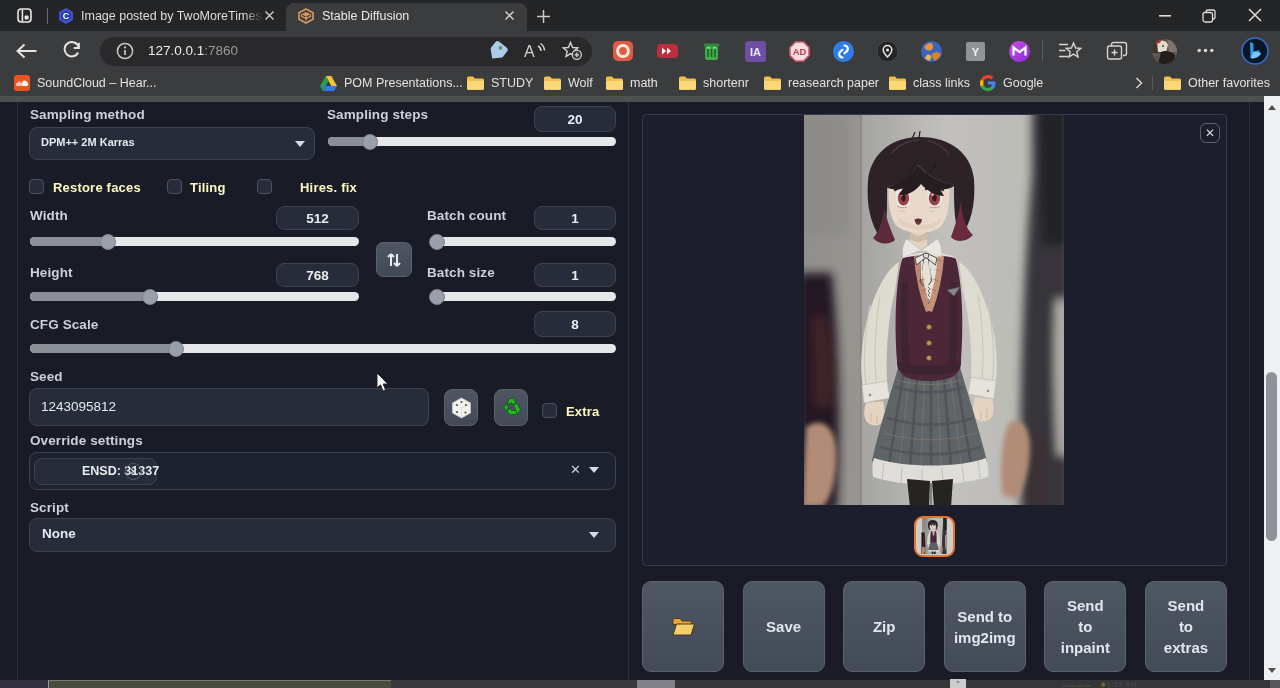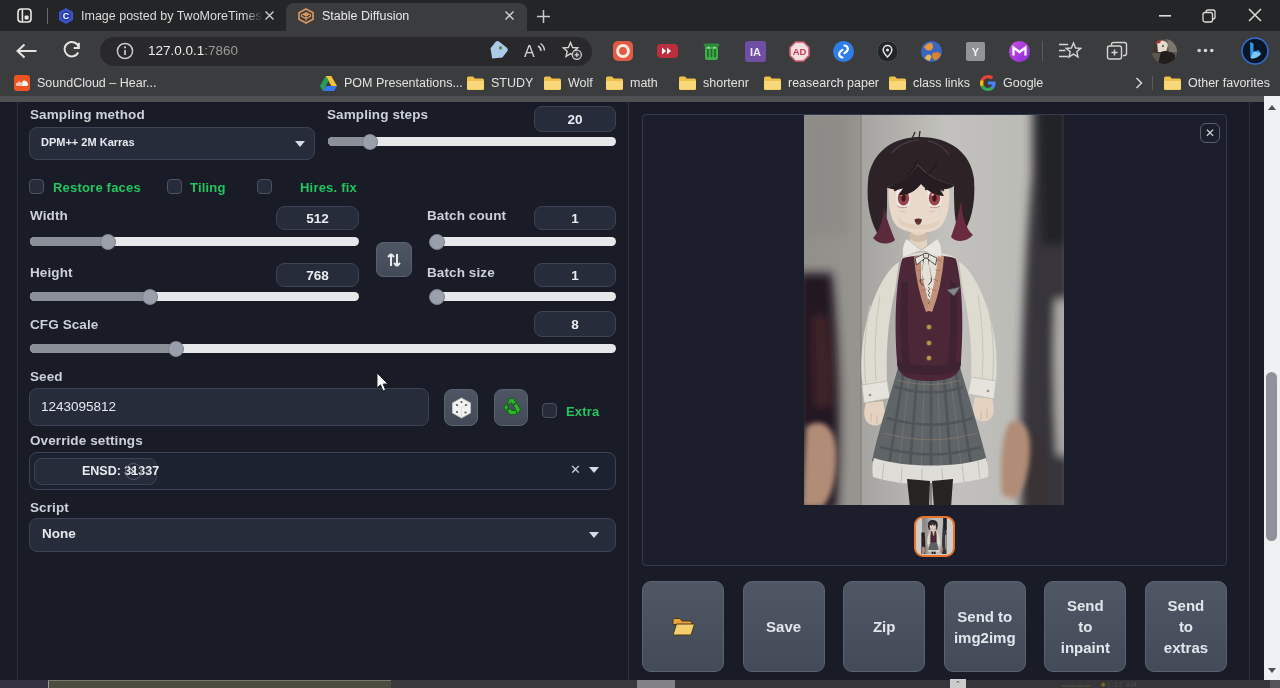--- a/index.html
+++ b/index.html
@@ -25,21 +25,21 @@
   .vline { position:absolute; width:1px; background:#2b303f; }
 
   .lbl { position:absolute; color:#ccd0d8; font-size:13.5px; font-weight:700; letter-spacing:0.1px; }
   .input-box { position:absolute; background:#262c3a; border:1px solid #3c4354; border-radius:8px; }
   .numbox { position:absolute; background:#262c3a; border:1px solid #3c4354; border-radius:8px; color:#e9ebef; font-size:13.5px; font-weight:700; display:flex; align-items:center; justify-content:center; }
   .caret { position:absolute; width:0; height:0; border-left:5px solid transparent; border-right:5px solid transparent; border-top:6px solid #d6dae2; }
   .track { position:absolute; height:9px; border-radius:5px; background:#e6e7e9; }
   .fill  { position:absolute; height:9px; border-radius:5px 0 0 5px; background:#8b8f98; }
   .handle{ position:absolute; width:16px; height:16px; border-radius:50%; background:#9aa0ab; border:1px solid #7d838e; }
   .cb { position:absolute; width:15px; height:15px; background:#262c3a; border:1px solid #4a5263; border-radius:4px; }
-  .cblbl { position:absolute; color:#22c55e; font-size:13px; font-weight:700; letter-spacing:0.2px; }
+  .cblbl { position:absolute; color:#fef9c3; font-size:13px; font-weight:700; letter-spacing:0.2px; }
 
   .sbtn { position:absolute; background:linear-gradient(180deg,#4e5664,#424a58); border:1px solid #5a6272; border-radius:8px; display:flex; align-items:center; justify-content:center; }
 
   
   #gallery { position:absolute; left:642px; top:12px; width:585px; height:452px; background:#1c1f2b; border:1px solid #343950; border-radius:4px; }
   #gimg { position:absolute; left:804px; top:13px; width:260px; height:390px; }
   #thumb { position:absolute; left:914px; top:414px; width:41px; height:41px; border:2.5px solid #e8732a; border-radius:9px; overflow:hidden; background:#cfcdc9; }
   #closebtn { position:absolute; left:1200px; top:21px; width:20px; height:20px; border:1px solid #596070; border-radius:6px; color:#d6dae0; font-size:12px; display:flex; align-items:center; justify-content:center; }
 
   #btnrow { position:absolute; left:642px; top:479px; width:585px; height:91px; display:flex; gap:18.6px; }

